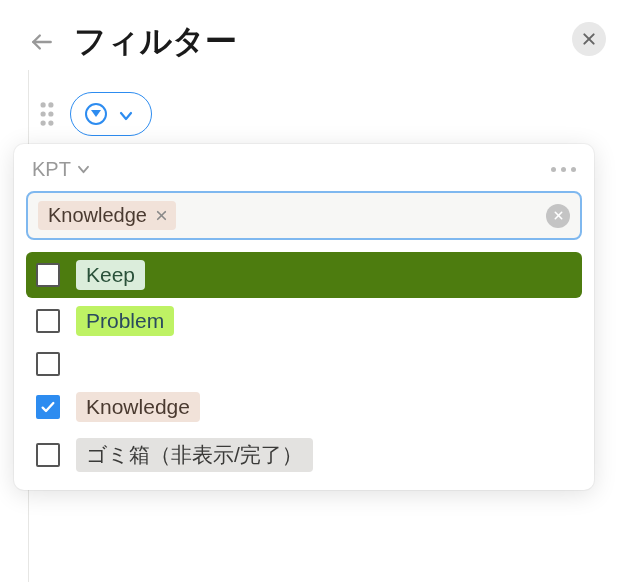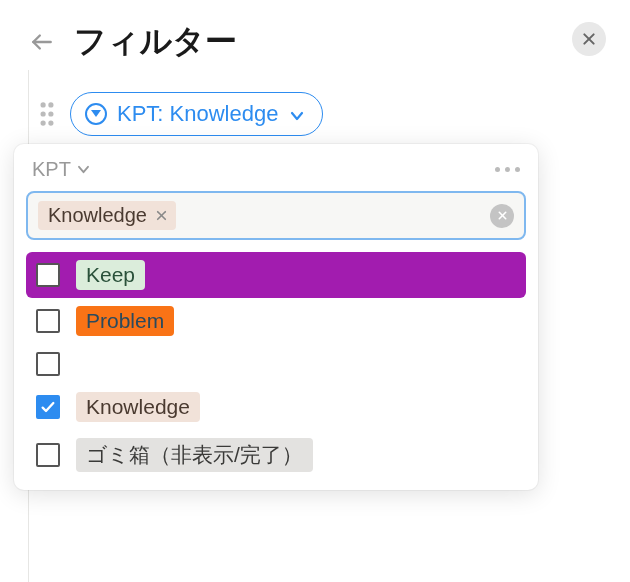--- a/index.html
+++ b/index.html
@@ -84,21 +84,21 @@
     .chip-dropdown-icon svg {
       display: block;
     }
     .chip-chevron {
       margin-left: 2px;
     }
     .dropdown-panel {
       position: absolute;
       left: 14px;
       top: 144px;
-      width: 524px;
+      width: 580px;
       background: #ffffff;
       border-radius: 10px;
       box-shadow: 0 4px 24px rgba(0,0,0,0.12), 0 0 0 1px rgba(0,0,0,0.04);
       padding: 14px 0 10px 0;
     }
     .panel-header {
       display: flex;
       align-items: center;
       justify-content: space-between;
       padding: 0 18px 10px 18px;
@@ -167,21 +167,21 @@
     }
     .option-row {
       display: flex;
       align-items: center;
       gap: 16px;
       padding: 8px 10px;
       border-radius: 6px;
       cursor: pointer;
     }
     .option-row.highlighted {
-      background: #a21caf;
+      background: #4d7c0f;
     }
     .checkbox {
       width: 24px;
       height: 24px;
       border: 2px solid #555;
       border-radius: 2px;
       display: flex;
       align-items: center;
       justify-content: center;
       background: #fff;
@@ -191,21 +191,21 @@
       background: #2d8cf0;
       border-color: #2d8cf0;
     }
     .option-tag {
       display: inline-block;
       border-radius: 4px;
       padding: 3px 10px;
       font-size: 21px;
     }
     .tag-green { background: #dbeddb; color: #2a513a; }
-    .tag-blue { background: #f97316; color: #2a4a5e; }
+    .tag-blue { background: #bef264; color: #2a4a5e; }
     .tag-red { background: #ffe2dd; color: #6e3630; }
     .tag-brown { background: #f1e2d9; color: #4a3a30; }
     .tag-gray { background: #e3e2e0; color: #3a3a38; }
     .divider-vertical {
       position: absolute;
       left: 28px;
       top: 70px;
       bottom: 0;
       width: 1px;
       background: #e6e6e4;
@@ -243,21 +243,20 @@
       <circle cx="3" cy="17" r="2"></circle>
         <circle cx="9" cy="17" r="2"></circle>
     </svg>
   </div>
   <div class="filter-chip">
     <span class="chip-dropdown-icon">
       <svg width="10" height="8" viewBox="0 0 10 8" fill="#2d8cf0">
         <polygon points="0,0 10,0 5,7"></polygon>
       </svg>
     </span>
-    <span>KPT: Knowledge</span>
     <span class="chip-chevron">
       <svg width="14" height="10" viewBox="0 0 14 10" fill="none" stroke="#2d8cf0" stroke-width="2.2" stroke-linecap="round" stroke-linejoin="round">
         <polyline points="2,2 7,8 12,2"></polyline>
       </svg>
     </span>
   </div>
 </div>
 
 <div class="dropdown-panel">
   <div class="panel-header">

